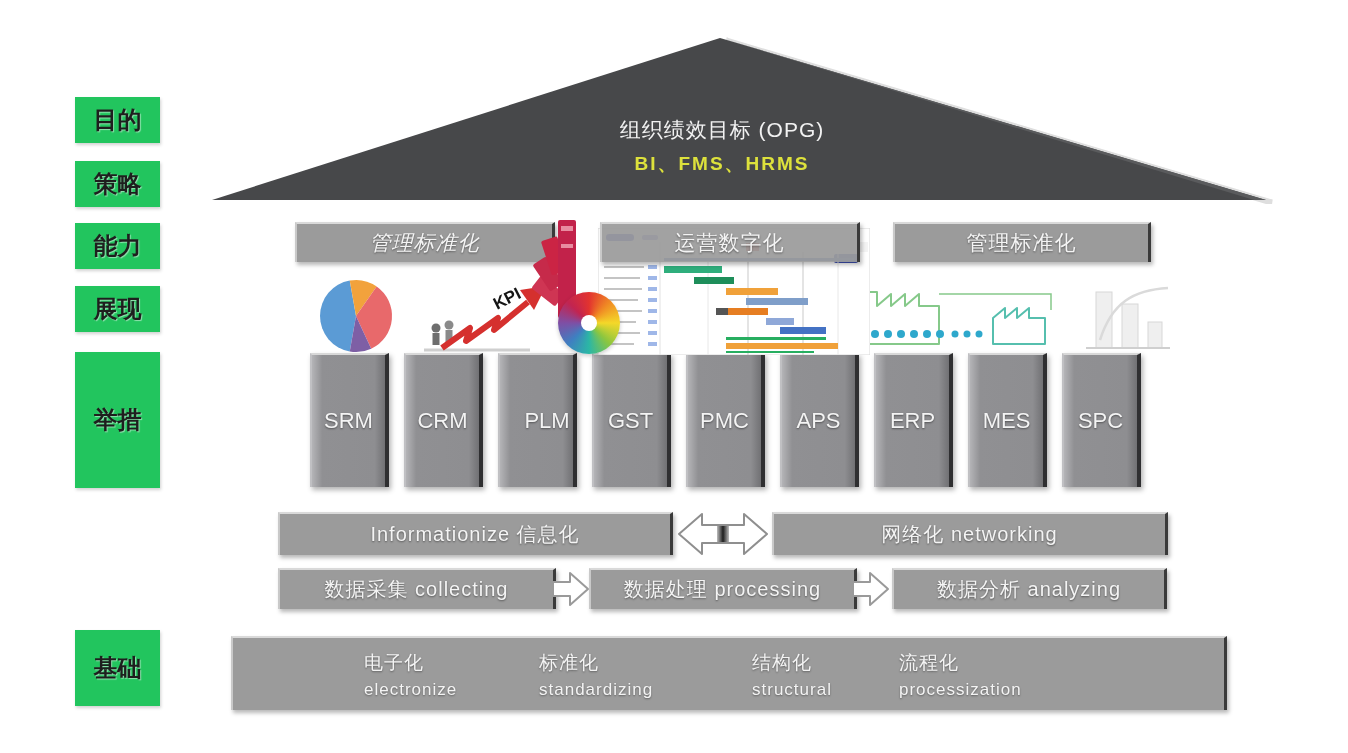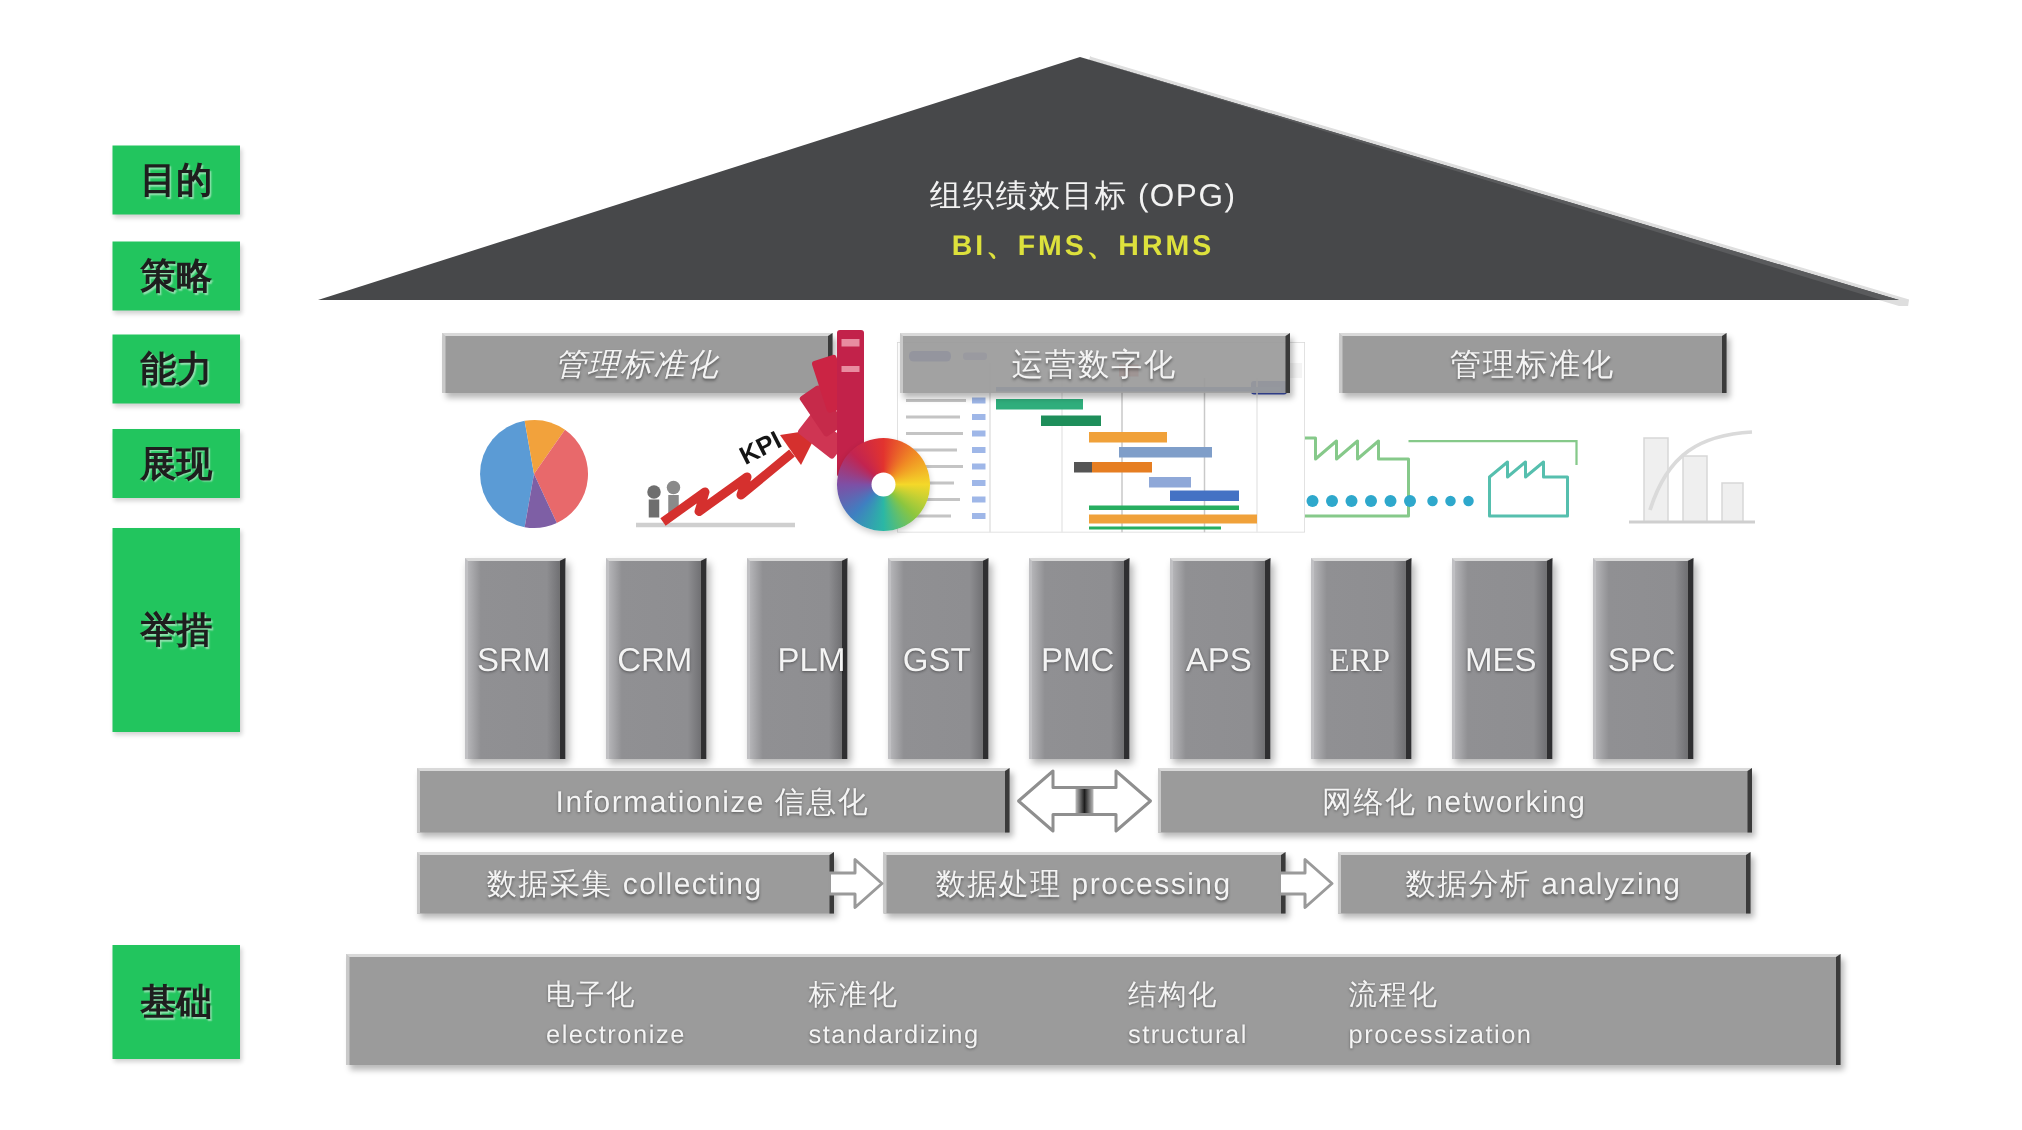--- a/index.html
+++ b/index.html
@@ -7,21 +7,21 @@
 
   .lbl{position:absolute;left:75px;width:85px;background:#22c55e;color:#1e1e1e;
        font-weight:700;font-size:24px;display:flex;align-items:center;justify-content:center;
        text-shadow:1px 1px 1px rgba(255,255,255,.5);box-shadow:1px 2px 3px rgba(0,0,0,.18);}
 
   .bar{position:absolute;background:#9b9b9b;display:flex;align-items:center;justify-content:center;
        color:#f4f4f4;font-size:21px;letter-spacing:1px;text-shadow:0 1px 2px rgba(0,0,0,.45);
        border-top:2px solid #d9d9d9;border-left:2px solid #c9c9c9;border-right:3px solid #3a3a3a;
        box-shadow:2px 3px 4px rgba(0,0,0,.28);box-sizing:border-box;}
 
-  .pillar{position:absolute;width:67px;height:134px;top:372px;
+  .pillar{position:absolute;width:79px;height:134px;top:353px;
        background:linear-gradient(90deg,#b4b4b7 0%,#909093 14%,#8e8e91 86%,#717174 100%);
        border-top:2px solid #d8d8d8;border-left:2px solid #c0c0c3;border-right:4px solid #2f2f31;
        box-shadow:2px 3px 5px rgba(0,0,0,.3);box-sizing:border-box;
        display:flex;align-items:center;justify-content:center;color:#f4f4f4;font-size:22px;
        text-shadow:0 1px 2px rgba(0,0,0,.45);}
 
   .roof-text{position:absolute;left:527px;top:116px;width:390px;text-align:center;z-index:2;}
   .roof-title{color:#f2f2f2;font-size:21px;letter-spacing:1px;}
   .roof-sub{color:#dde13c;font-size:19px;letter-spacing:2px;margin-top:7px;font-weight:700;}
 
@@ -162,21 +162,21 @@
     <line x1="8" y1="70" x2="92" y2="70" stroke="#cfcfcf" stroke-width="2"></line>
     <path d="M22,62 C34,24 56,12 90,10" stroke="#dadada" stroke-width="2.5" fill="none"></path>
   </svg>
 
   <div class="pillar" style="left:310px;">SRM</div>
   <div class="pillar" style="left:404px;">CRM</div>
   <div class="pillar" style="left:498px;padding-left:21px;">PLM</div>
   <div class="pillar" style="left:592px;">GST</div>
   <div class="pillar" style="left:686px;">PMC</div>
   <div class="pillar" style="left:780px;">APS</div>
-  <div class="pillar" style="left:874px;font-family:Liberation Serif, serif;">ERP</div>
+  <div class="pillar" style="left:874px;">ERP</div>
   <div class="pillar" style="left:968px;">MES</div>
   <div class="pillar" style="left:1062px;">SPC</div>
 
   <div class="bar" style="left:278px;top:512px;width:395px;height:43px;font-size:20px;">Informationize 信息化</div>
   <svg class="icon-abs" style="left:676px;top:511px;z-index:3;" width="94" height="46">
     <defs>
       <linearGradient id="dg" x1="0" y1="0" x2="1" y2="0">
         <stop offset="0" stop-color="#bdbdbd"></stop>
           <stop offset="0.5" stop-color="#1e1e1e"></stop>
           <stop offset="1" stop-color="#bdbdbd"></stop>

